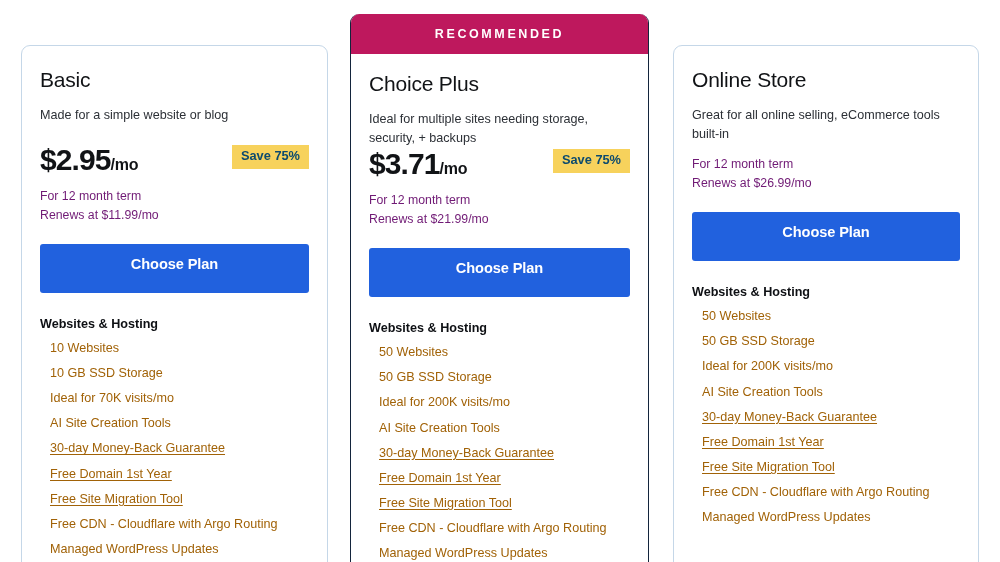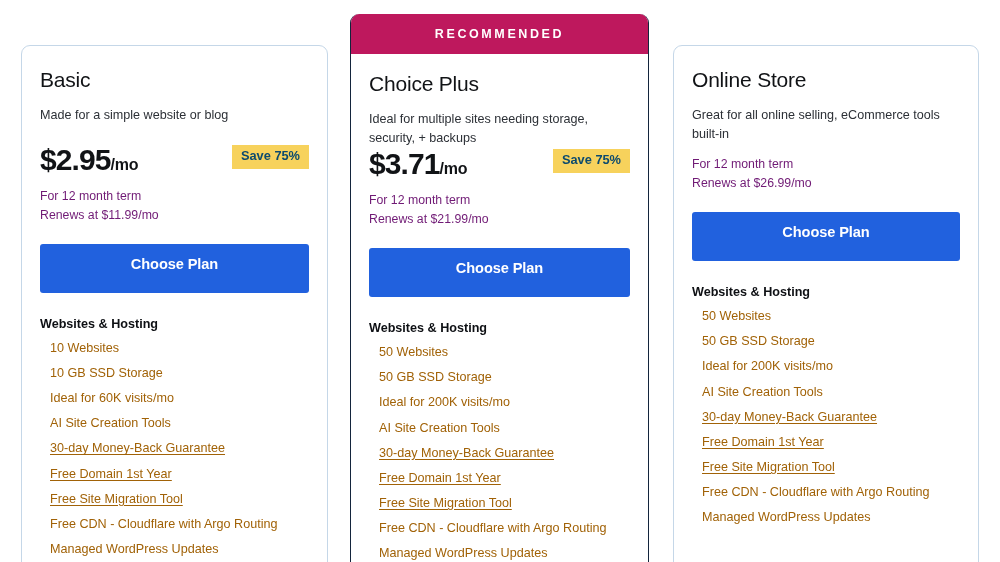--- a/index.html
+++ b/index.html
@@ -182,21 +182,21 @@
       </div>
       <div class="terms">
         <div>For 12 month term</div>
         <div>Renews at $11.99/mo</div>
       </div>
       <button class="cta">Choose Plan</button>
       <div class="features-title">Websites &amp; Hosting</div>
       <ul class="features">
         <li>10 Websites</li>
         <li>10 GB SSD Storage</li>
-        <li>Ideal for 60K visits/mo</li>
+        <li>Ideal for 70K visits/mo</li>
         <li>AI Site Creation Tools</li>
         <li class="link">30-day Money-Back Guarantee</li>
         <li class="link">Free Domain 1st Year</li>
         <li class="link">Free Site Migration Tool</li>
         <li>Free CDN - Cloudflare with Argo Routing</li>
         <li>Managed WordPress Updates</li>
 
       </ul>
     </div>
   </div>

